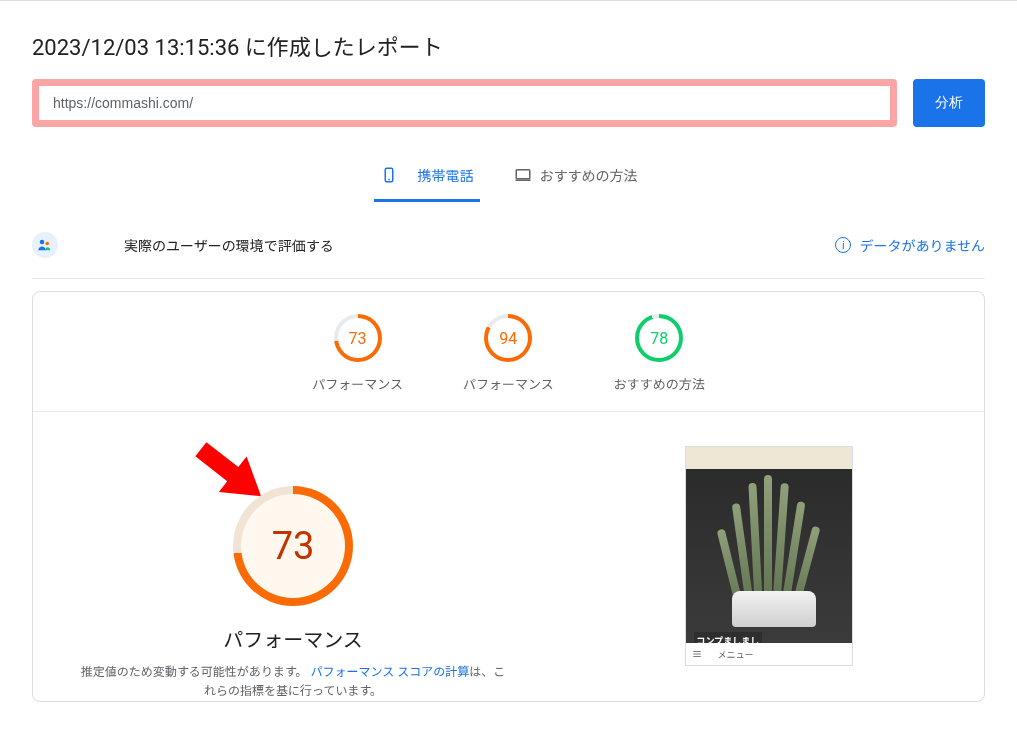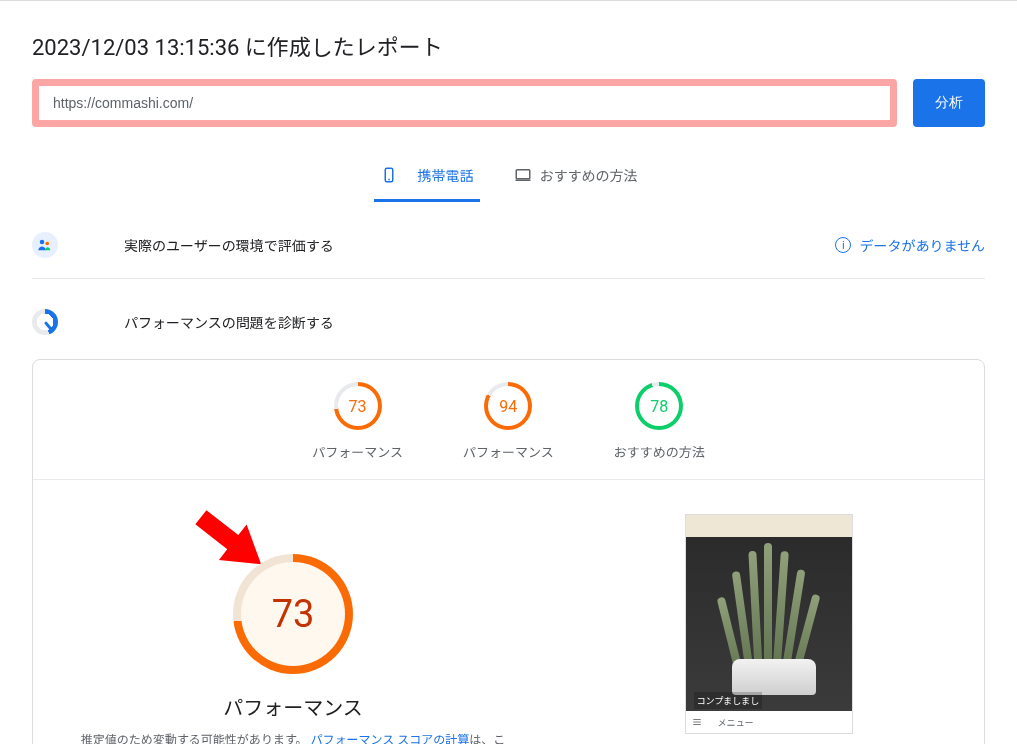--- a/index.html
+++ b/index.html
@@ -177,22 +177,22 @@
     position: absolute; bottom: 0; width: 8px;
     background: linear-gradient(180deg,#8fa07a,#5a6b49);
     border-radius: 4px 4px 0 0;
   }
   .ss-pot {
     position: absolute; bottom: -4px; right: 28px; width: 84px; height: 36px;
     background: linear-gradient(180deg,#f2f2f2,#cfcfcf);
     border-radius: 8px 8px 4px 4px;
   }
   .ss-caption {
-    position: absolute; left: 8px; bottom: 24px;
-    color: #fff; font-size: 9px; font-weight: 400;
+    position: absolute; left: 8px; bottom: 16px;
+    color: #fff; font-size: 9px; font-weight: 700;
     background: rgba(0,0,0,0.2); padding: 2px 3px;
   }
   .ss-menu {
     position: absolute; left: 0; right: 0; bottom: 0; height: 22px;
     background: #fff; display: flex; align-items: center; gap: 16px;
     padding: 0 6px; font-size: 9px; color: #5f6368;
   }
 </style>
 </head>
 <body>
@@ -241,26 +241,20 @@
       <span class="section-title">実際のユーザーの環境で評価する</span>
     </div>
     <div class="no-data">
       <span class="info-circle">i</span>
       <span>データがありません</span>
     </div>
   </div>
 
   <div class="divider"></div>
 
-  <div class="section-row">
-    <div class="section-left">
-      <span class="gauge-icon"></span>
-      <span class="section-title">パフォーマンスの問題を診断する</span>
-    </div>
-  </div>
 
   <div class="report-card">
     <div class="gauges-row" id="gauges-row">
         <div class="gauge-item">
           <div class="mini-gauge">
             <div class="mini-gauge-ring" style="background: conic-gradient(#fa6b05 0deg 262.8deg, #e8eaed 262.8deg 360deg);"></div>
             <div class="mini-gauge-ring" style="inset:4px;width:40px;height:40px;background:#fff;"></div>
             <div class="mini-gauge-text" style="color:#fa6b05">73</div>
           </div>
           <div class="gauge-label">パフォーマンス</div>

